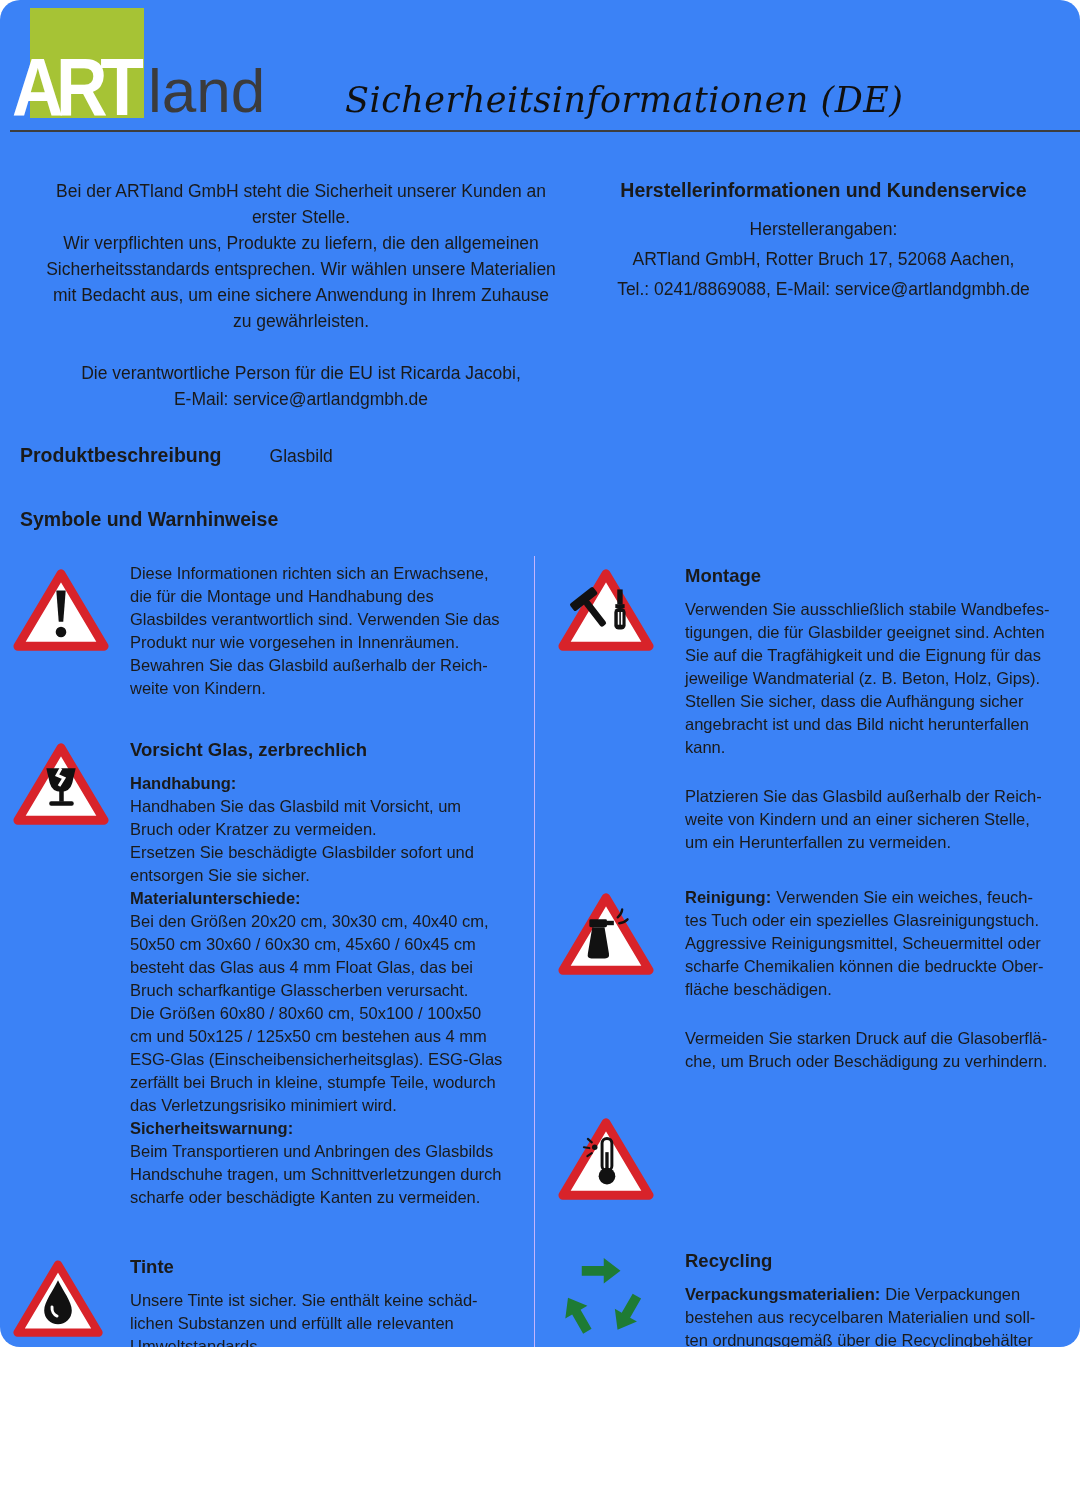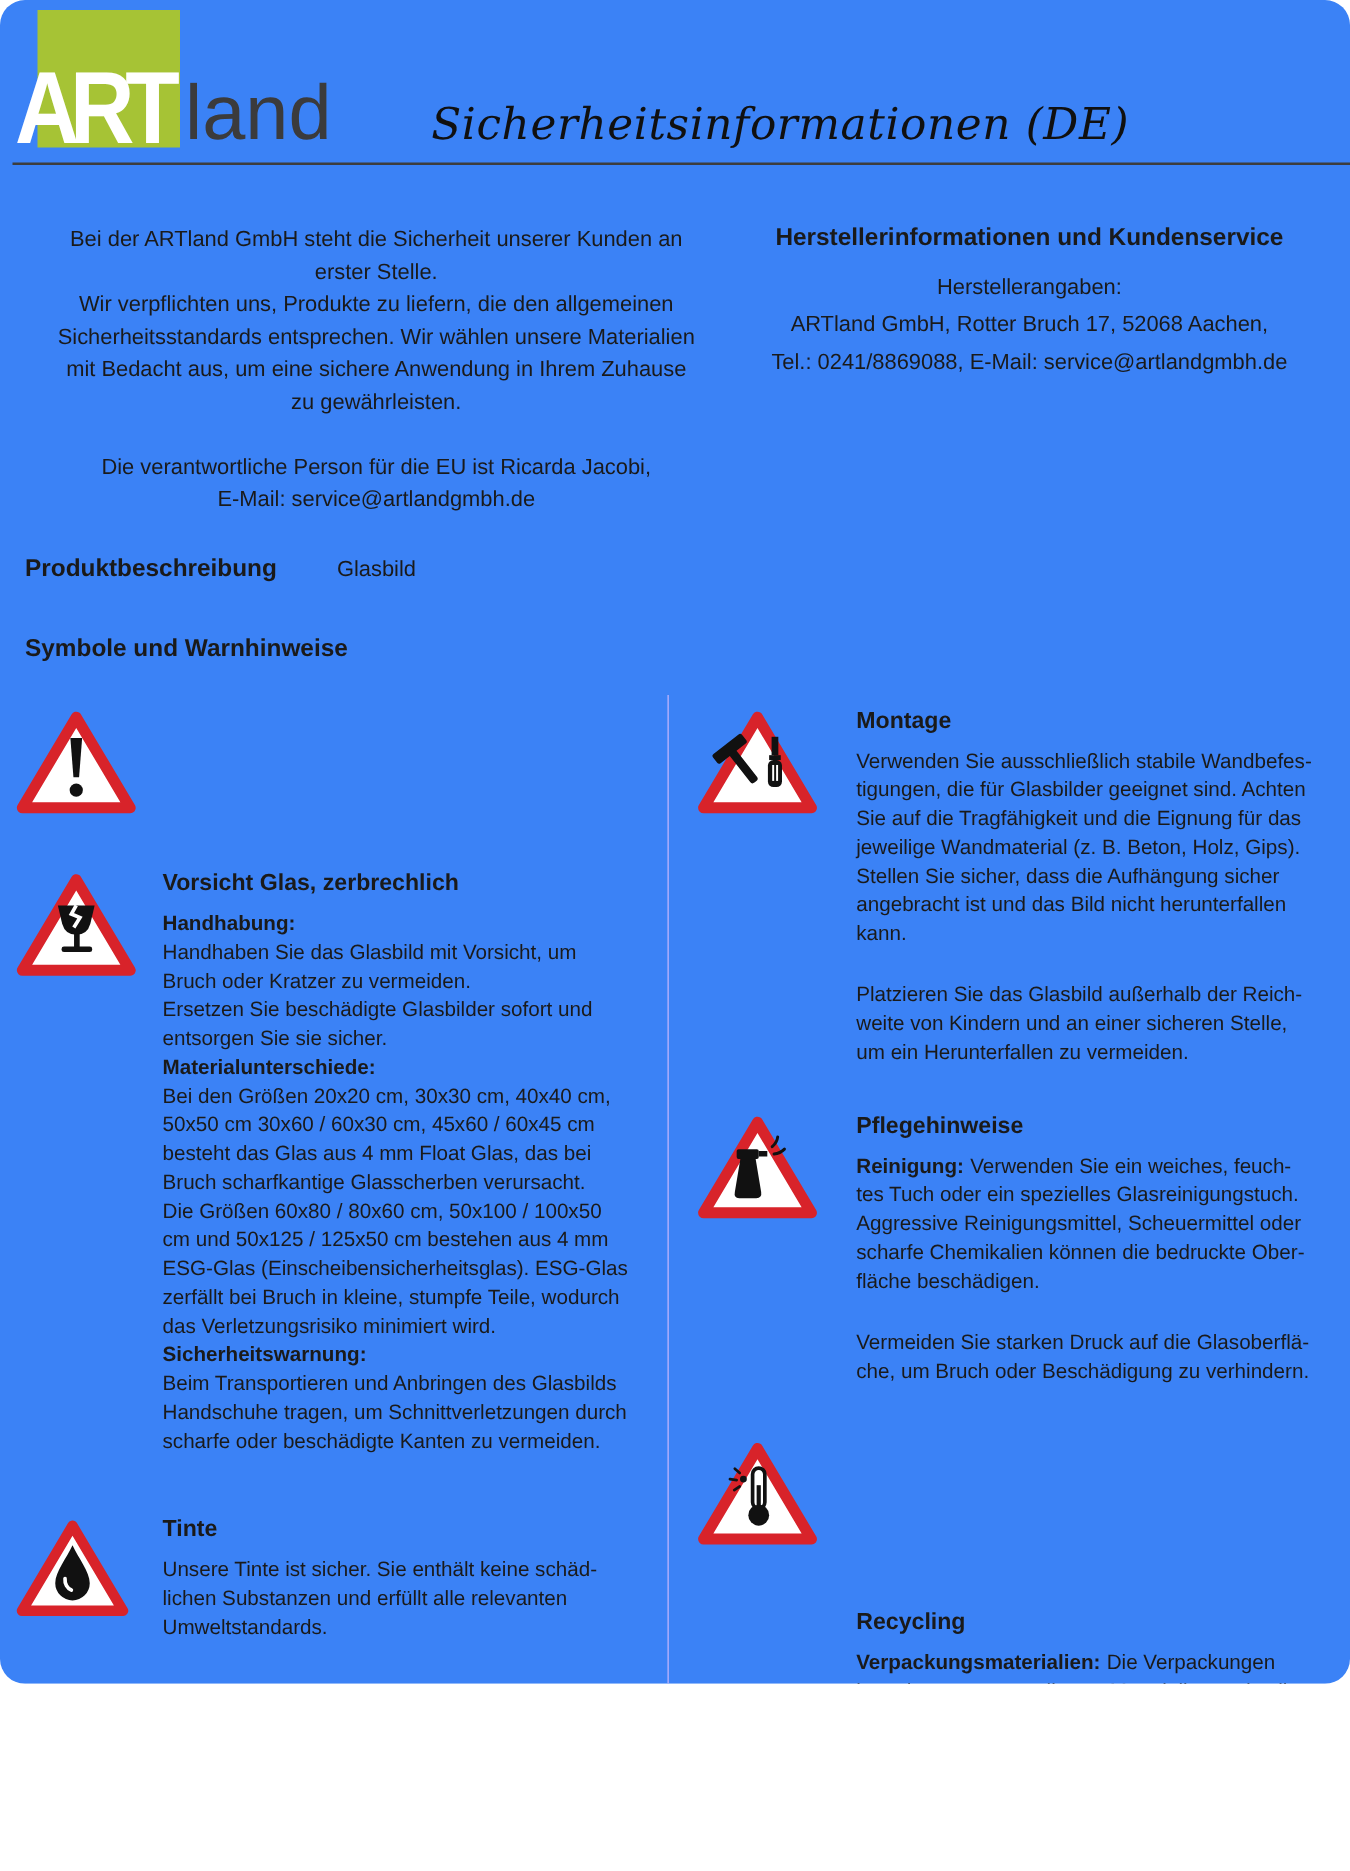--- a/index.html
+++ b/index.html
@@ -49,21 +49,21 @@
   .mt22{margin-top:22px;}
 
   .lb1{margin-top:6px;}
   .lb2{margin-top:36px;}
   .lb3{margin-top:44px;}
   .rb1{margin-top:6px;}
   .rp1{margin:26px 0 0 150px;}
   .rb2{margin-top:32px;}
   .rp2{margin:26px 0 0 150px;}
   .rb3{margin-top:38px;}
-  .rb4{margin-top:42px;align-items:flex-end;}
+  .rb4{margin-top:42px;}
 </style>
 </head>
 <body>
 
 <div class="page">
 
   <div class="logo-square"></div>
   <div class="logo-art">ART</div>
   <div class="logo-land">land</div>
   <div class="doc-title">Sicherheitsinformationen (DE)</div>
@@ -101,20 +101,26 @@
 
       <div class="block lb1">
         <div class="icon-box">
           <svg width="98" height="90" viewBox="0 0 100 90">
             <path d="M50 7 L94 81 L6 81 Z" fill="#fff" stroke="#d8232a" stroke-width="9" stroke-linejoin="round"></path>
             <path d="M45.2 24 h9.6 L52.3 56 h-4.6 Z" fill="#111"></path>
             <circle cx="50" cy="66.5" r="5.4" fill="#111"></circle>
           </svg>
         </div>
         <div class="block-body">
+          <p class="lines">Diese Informationen richten sich an Erwachsene,
+die für die Montage und Handhabung des
+Glasbildes verantwortlich sind. Verwenden Sie das
+Produkt nur wie vorgesehen in Innenräumen.
+Bewahren Sie das Glasbild außerhalb der Reich-
+weite von Kindern.</p>
         </div>
       </div>
 
       <div class="block lb2">
         <div class="icon-box">
           <svg width="98" height="90" viewBox="0 0 100 90">
             <path d="M50 7 L94 81 L6 81 Z" fill="#fff" stroke="#d8232a" stroke-width="9" stroke-linejoin="round"></path>
             <g fill="#111">
               <path d="M35 28 h30 l-3.5 15 q-2.5 9 -11.5 9 q-9 0 -11.5 -9 Z"></path>
               <rect x="48.2" y="51" width="4.6" height="11"></rect>
@@ -211,21 +217,20 @@
               <rect x="51" y="30.5" width="7" height="4.5"></rect>
               <path d="M36 37 L48.5 37 L53 64 Q53.8 69 49 69 L35 69 Q30.5 69 31.5 64 Z"></path>
             </g>
             <g stroke="#111" stroke-width="2.4" fill="none" stroke-linecap="round">
               <path d="M62 27 q4 -3.5 4.5 -8"></path>
               <path d="M63.5 33 q5 -.5 8.5 -4"></path>
             </g>
           </svg>
         </div>
         <div class="block-body">
-          <h3>Pflegehinweise</h3>
           <p>
             <span class="lead">Reinigung:</span><span class="lines">Verwenden Sie ein weiches, feuch-
 tes Tuch oder ein spezielles Glasreinigungstuch.
 Aggressive Reinigungsmittel, Scheuermittel oder
 scharfe Chemikalien können die bedruckte Ober-
 fläche beschädigen.</span>
           </p>
         </div>
       </div>
 

